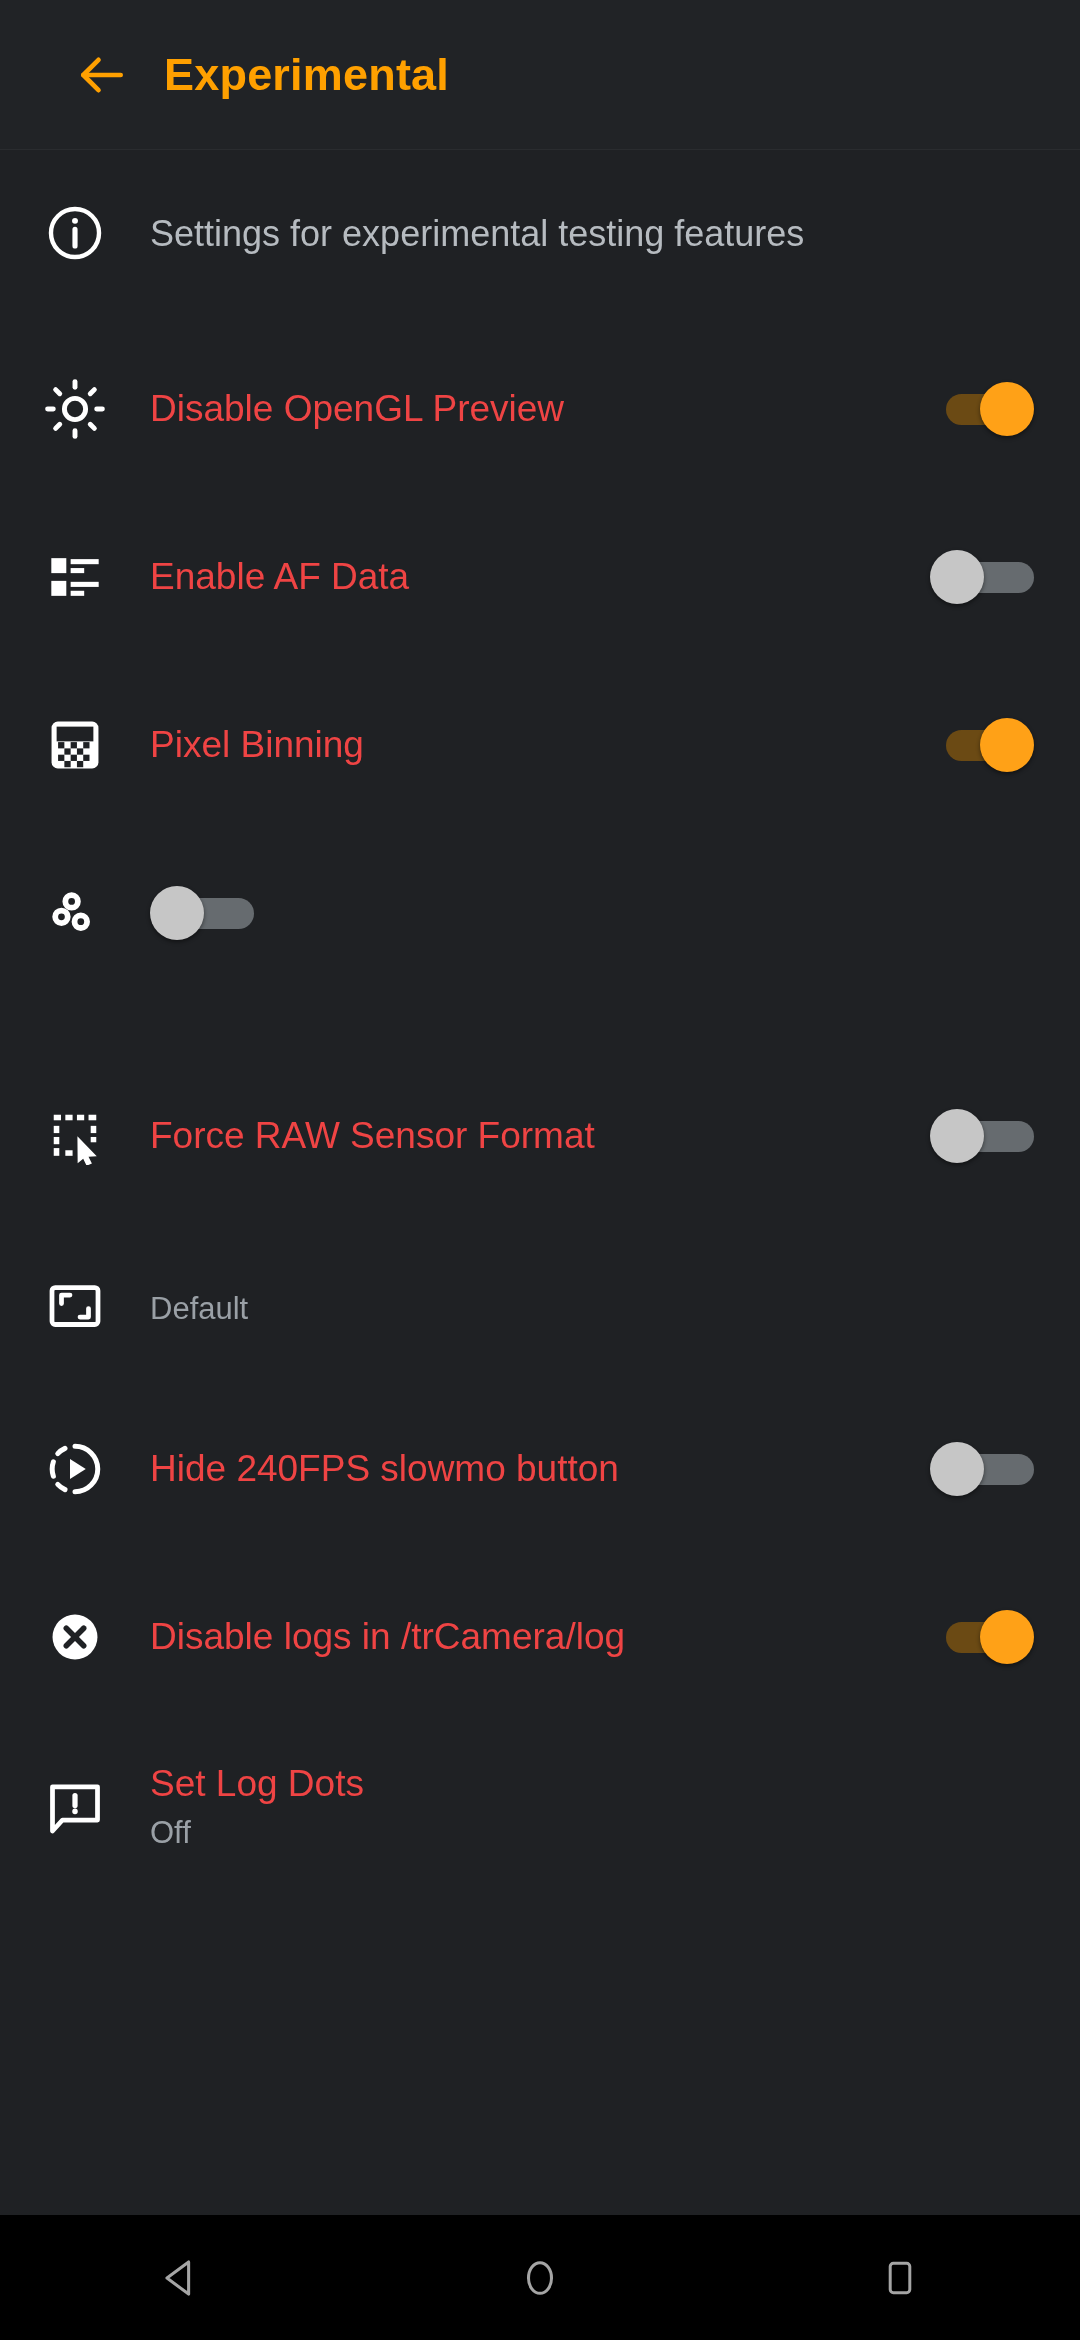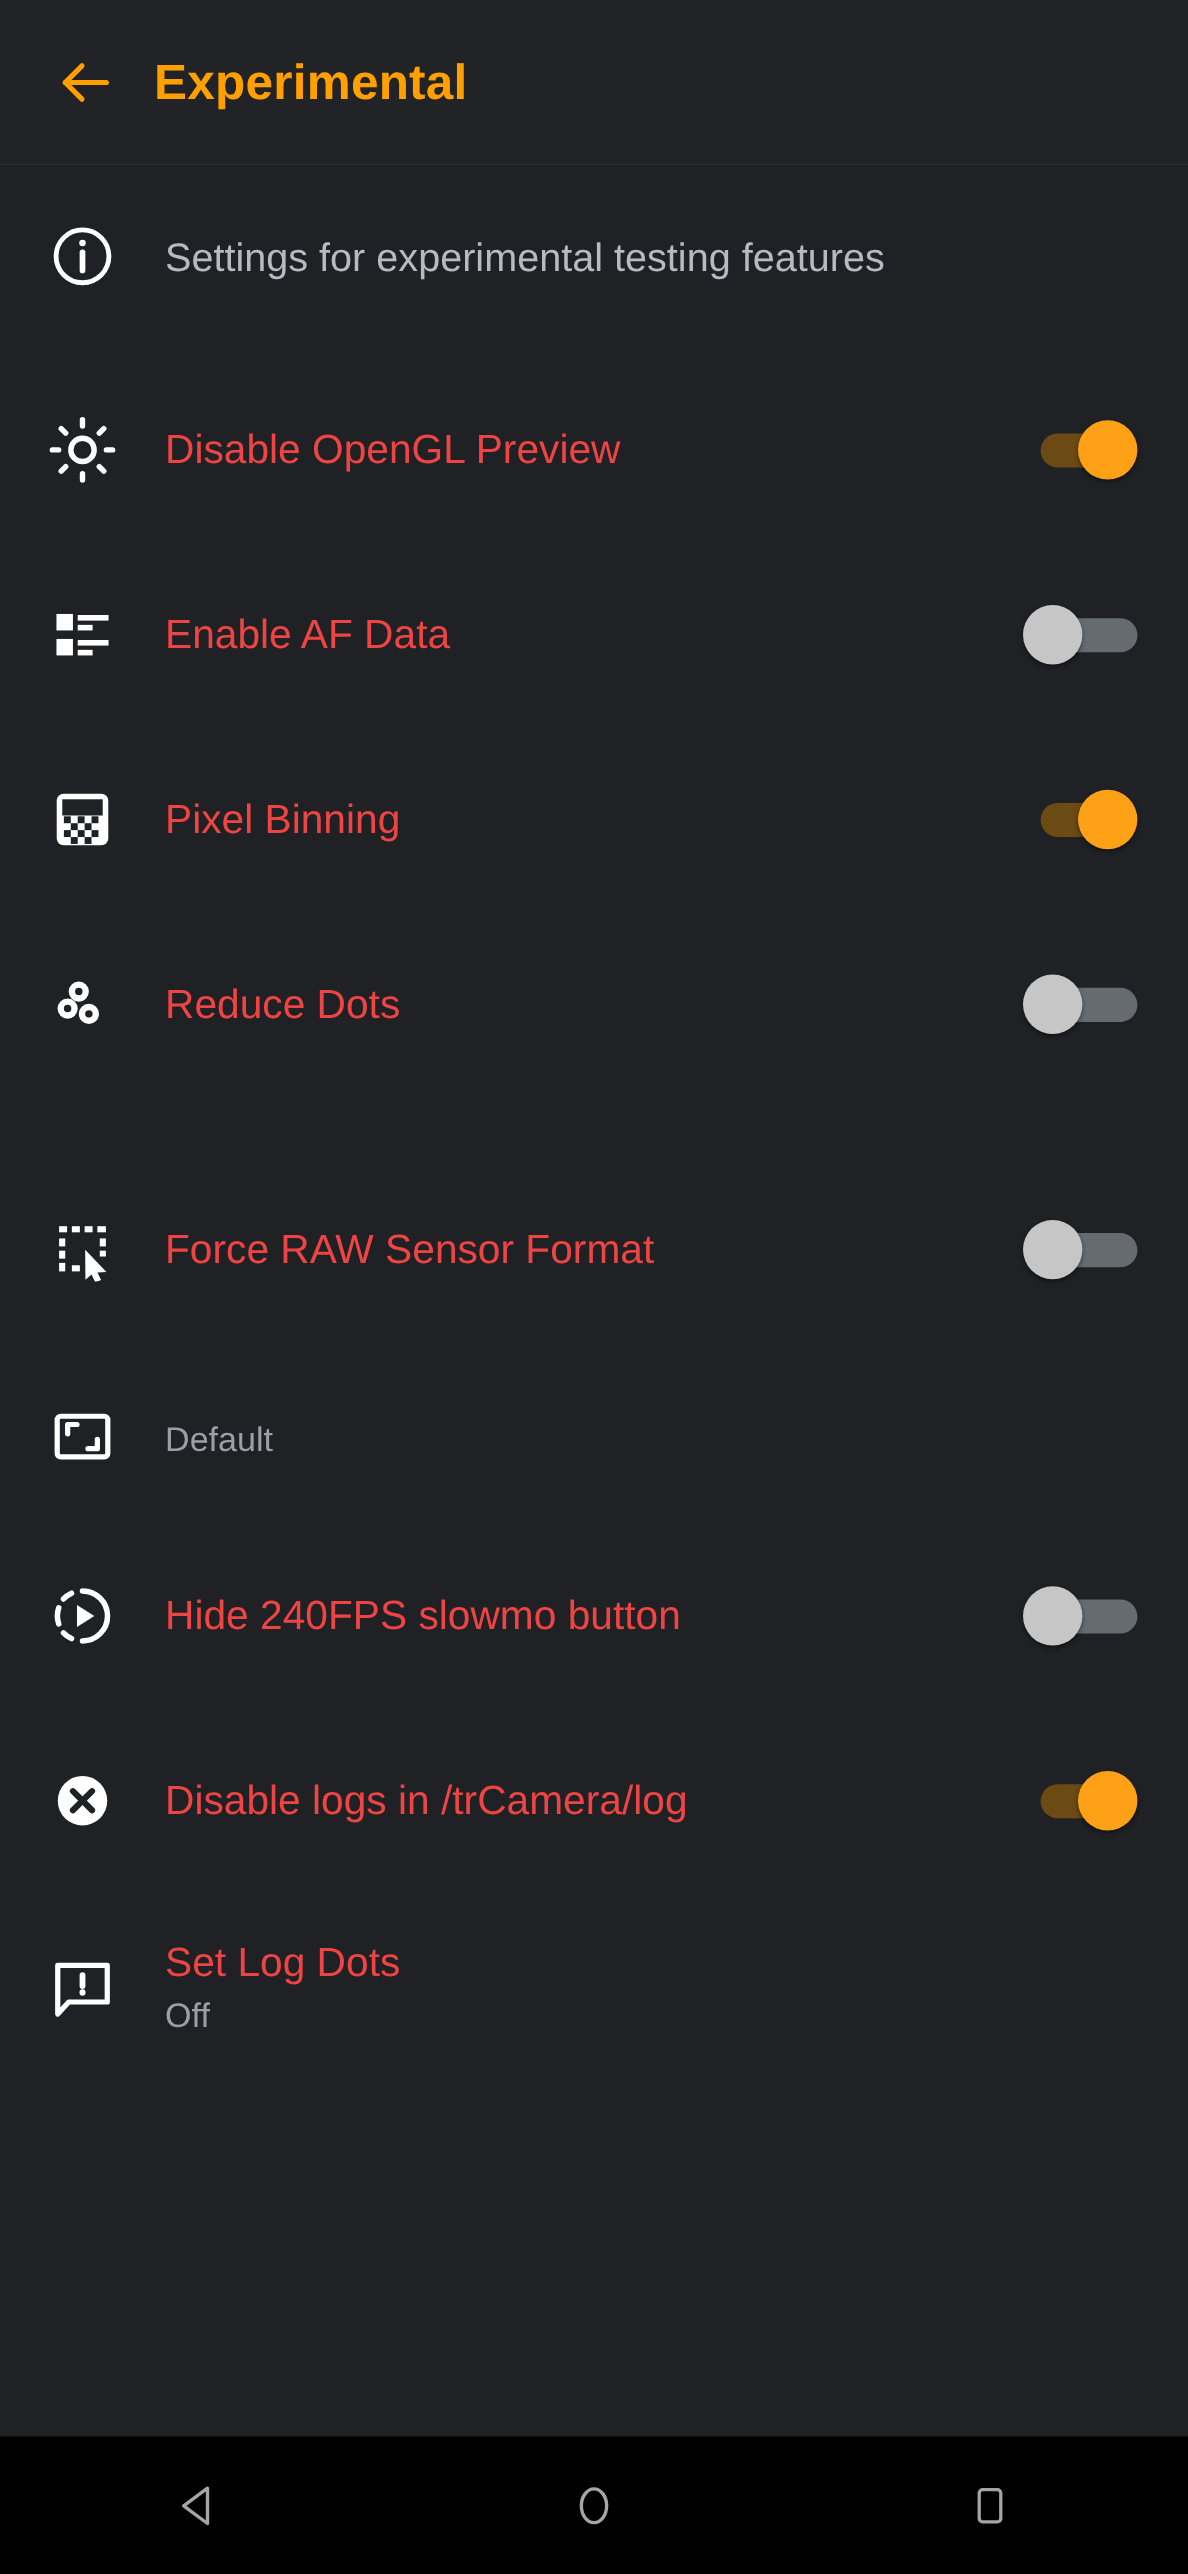--- a/index.html
+++ b/index.html
@@ -10,20 +10,21 @@
     overflow:hidden;
     position:relative;
   }
 
   
   #appbar {
     position:absolute; left:0; top:0; width:1080px; height:150px;
     background:#212326;
     display:flex; align-items:center;
     border-bottom:1px solid #2a2c2f;
+    padding-left:24px;
   }
   #back-btn {
     width:112px; height:112px; margin-left:22px;
     display:flex; align-items:center; justify-content:center;
     cursor:pointer; flex:0 0 auto;
   }
   #back-btn svg { display:block; }
   #appbar-title {
     font-size:45px; font-weight:700; color:#FFA000;
     letter-spacing:0.2px; margin-left:6px;
@@ -210,23 +211,20 @@
   <div class="spacer" style="height:55px;"></div>
 
   <div class="row setting-row">
     <div class="row-icon">
       <svg width="58" height="58" viewBox="0 0 24 24" fill="none" stroke="#ffffff" stroke-width="2.4">
         <circle cx="10.6" cy="7.2" r="2.6"></circle>
         <circle cx="6.4" cy="13.6" r="2.6"></circle>
         <circle cx="14.4" cy="15.6" r="2.6"></circle>
       </svg>
     </div>
-    <div class="row-text">
-      <div class="row-title">Reduce Dots</div>
-    </div>
     <div class="switch off">
       <div class="track"></div>
       <div class="thumb"></div>
     </div>
   </div>
 
   <div class="spacer" style="height:55px;"></div>
 
 
   <div class="spacer" style="height:55px;"></div>

